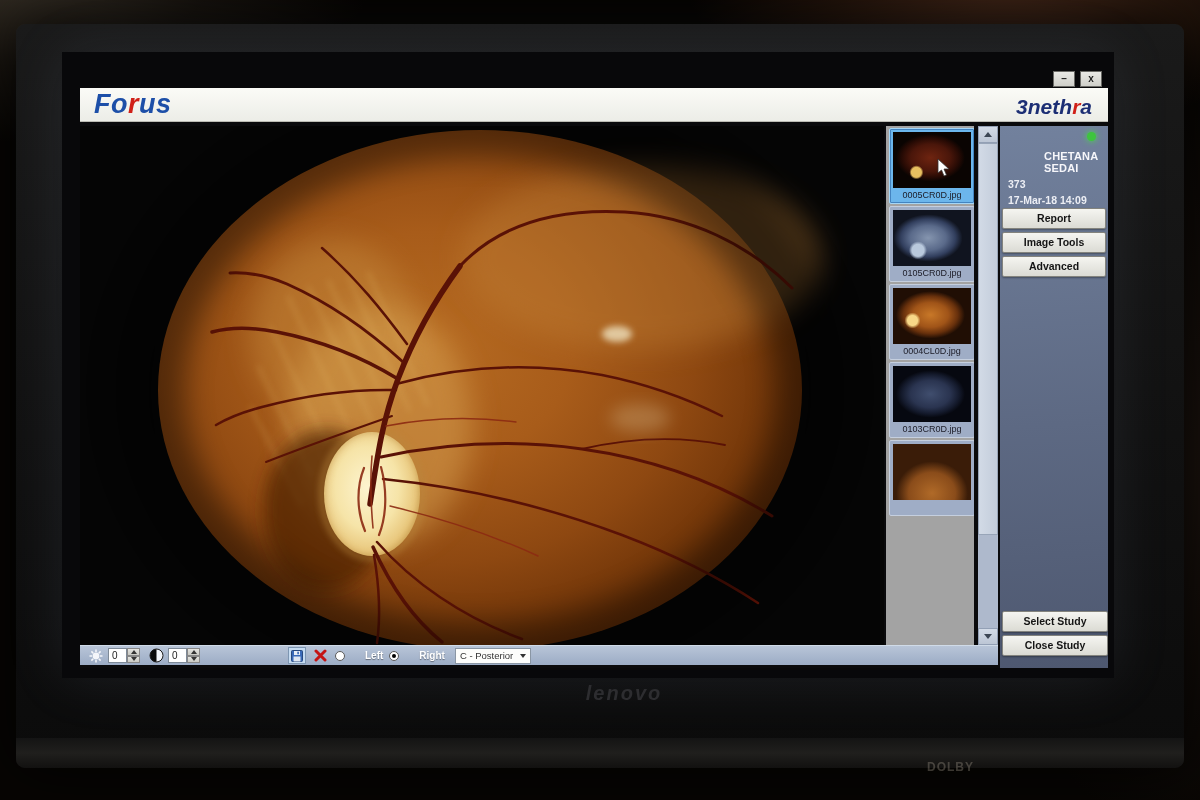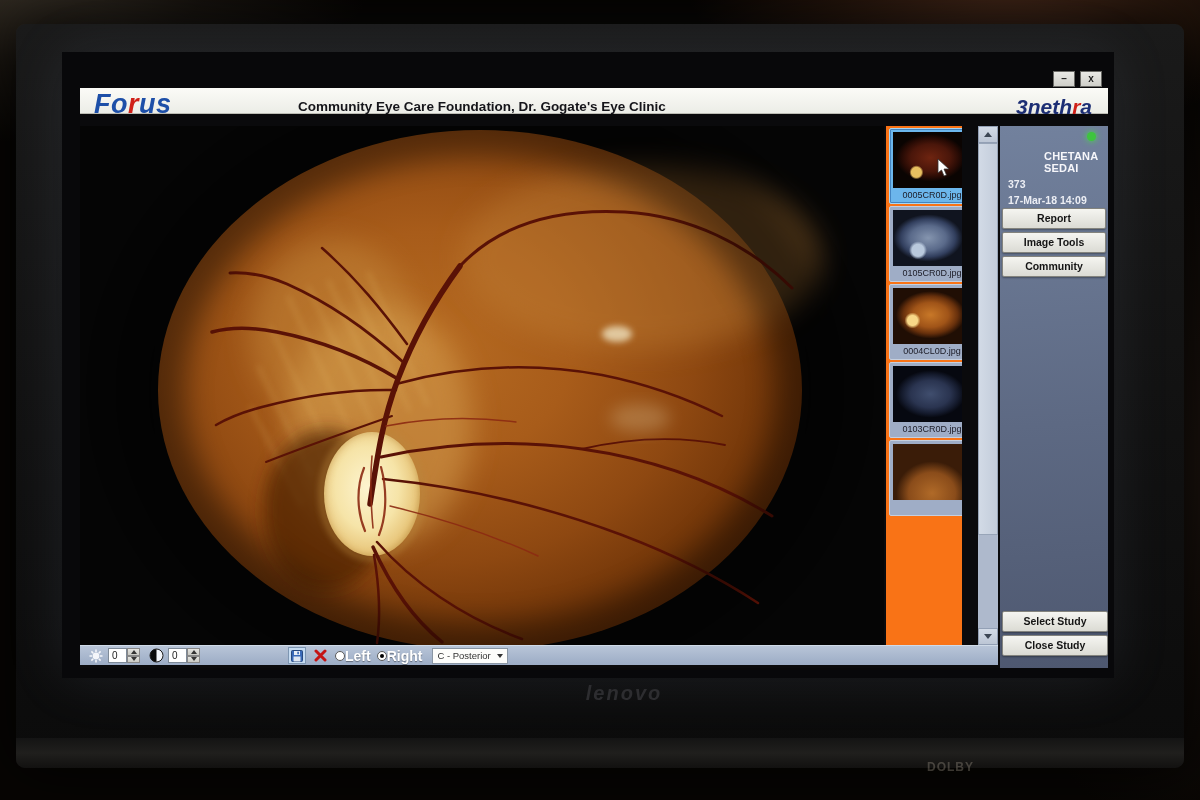--- a/index.html
+++ b/index.html
@@ -27,37 +27,37 @@
     color:#cabfae; opacity:.28; font-weight:bold; }
 
   
   .app { position:absolute; left:18px; top:36px; width:1028px; height:580px; background:#0a0a0c; }
 
   .win-btns { position:absolute; top:-17px; right:6px; display:flex; gap:5px; }
   .win-btn { width:22px; height:16px; background:linear-gradient(#e9e9e5,#cfcfc9);
     border:1px solid #6a6a66; font-size:10px; font-weight:bold; color:#222;
     display:flex; align-items:center; justify-content:center; line-height:1; }
 
-  .app-header { position:absolute; left:0; top:0; width:1028px; height:26px;
+  .app-header { position:absolute; left:0; top:0; width:1028px; height:34px;
     background:linear-gradient(#fbfbf7,#ecede7); border-bottom:1px solid #bcbcb4; }
   .brand-forus { position:absolute; left:14px; top:1px; font-size:27px; font-weight:bold;
     font-style:italic; color:#1d4fa8; letter-spacing:.5px; }
   .brand-forus .accent, .brand-3nethra .accent { color:#d02018; }
   .app-title { position:absolute; left:0; top:11px; width:804px; text-align:center;
     font-size:13.5px; font-weight:bold; color:#15151a; }
   .brand-3nethra { position:absolute; right:16px; top:7px; font-size:21px; font-weight:bold;
     font-style:italic; color:#1c2e74; }
 
   
   .viewer { position:absolute; left:0; top:38px; width:804px; height:519px; background:#050505; }
   .viewer svg { display:block; width:804px; height:519px; }
 
   
-  .thumbs { position:absolute; left:806px; top:38px; width:76px; height:519px;
-    background:#f97316; overflow:hidden; padding:2px; }
+  .thumbs { position:absolute; left:806px; top:38px; width:88px; height:519px;
+    background:#a3a3a3; overflow:hidden; padding:2px; }
   .thumb-cell { width:86px; height:76px; margin:0 0 2px 1px; padding:3px 3px 0 3px;
     background:#9fadc6; border:1px solid #c5cfdf; border-radius:2px; }
   .thumb-cell.selected { background:#6cb6ec; border:1px solid #a5d6f6;
     box-shadow:inset 0 0 0 1px rgba(20,70,140,.45); }
   .thumb-img { position:relative; width:78px; height:56px; background:#000; }
   .thumb-label { height:15px; text-align:center; font-size:9px; color:#1b1b26;
     line-height:15px; white-space:nowrap; overflow:hidden; }
   .t1 .thumb-img { background:radial-gradient(circle 6px at 30% 72%, #e8c060 0 5px, rgba(0,0,0,0) 7px),
     radial-gradient(ellipse 46% 44% at 48% 46%, #6e2410 0%, #4a160a 55%, #260a04 80%, #0a0402 96%), #000; }
   .t2 .thumb-img { background:radial-gradient(circle 8px at 32% 72%, #b9c9dd 0 6px, rgba(0,0,0,0) 9px),
@@ -112,21 +112,21 @@
     display:flex; align-items:center; justify-content:center; }
   .mini-up { width:0; height:0; border-left:3px solid transparent; border-right:3px solid transparent; border-bottom:4px solid #333; }
   .mini-down { width:0; height:0; border-left:3px solid transparent; border-right:3px solid transparent; border-top:4px solid #333; }
   .save-btn { margin-left:88px; width:18px; height:17px; background:#c6dcf2;
     border:1px solid #7d96b2; display:flex; align-items:center; justify-content:center; }
   .x-btn { margin-left:5px; width:18px; height:17px; display:flex; align-items:center; justify-content:center; }
   .radio { width:10px; height:10px; border-radius:50%; background:#fff; border:1px solid #5a5a5a;
     margin-left:6px; position:relative; }
   .radio.checked::after { content:""; position:absolute; left:2px; top:2px; width:4px; height:4px;
     border-radius:50%; background:#000; }
-  .tb-label { margin-left:0; font-size:14px; font-weight:bold; color:#fff;
+  .tb-label { margin-left:20px; font-size:10px; font-weight:bold; color:#fff;
     text-shadow:0 1px 1px rgba(0,0,0,.4); }
   .dropdown { margin-left:10px; width:76px; height:16px; background:#fdfdfb;
     border:1px solid #8a96a4; display:flex; align-items:center; justify-content:space-between;
     padding:0 4px; font-size:9.5px; color:#333; }
 </style>
 </head>
 <body>
 
 <div class="photo">
   <div class="laptop">
@@ -134,21 +134,20 @@
 
       <div class="app">
 
         <div class="win-btns">
           <div class="win-btn">–</div>
           <div class="win-btn">x</div>
         </div>
 
         <div class="app-header">
           <div class="brand-forus"><span>Fo</span><span class="accent">r</span><span>us</span></div>
-          <div class="app-title">Community Eye Care Foundation, Dr. Gogate's Eye Clinic</div>
           <div class="brand-3nethra"><span>3neth</span><span class="accent">r</span><span>a</span></div>
         </div>
 
         <div class="viewer">
           <svg viewBox="0 0 804 519">
             <defs>
               <radialGradient id="fundusBg" cx="42%" cy="42%" r="64%">
                 <stop offset="0%" stop-color="#b66b22"></stop>
                   <stop offset="35%" stop-color="#a85c1a"></stop>
                 <stop offset="65%" stop-color="#8e4811"></stop>
@@ -255,21 +254,21 @@
             </div>
         </div>
 
         <div class="rpanel">
           <div class="status-dot"></div>
           <div class="p-name">CHETANA SEDAI</div>
           <div class="p-id">373</div>
           <div class="p-date">17-Mar-18 14:09</div>
           <div class="btn btn-report">Report</div>
           <div class="btn btn-tools">Image Tools</div>
-          <div class="btn btn-adv">Community</div>
+          <div class="btn btn-adv">Advanced</div>
           <div class="btn btn-select">Select Study</div>
           <div class="btn btn-close">Close Study</div>
         </div>
 
         <div class="toolbar">
           <div class="tb-icon" style="margin-left:8px">
             <svg width="14" height="14" viewBox="0 0 14 14">
                 <g stroke="#f4f6fa" stroke-width="1.6">
                   <circle cx="7" cy="7" r="2.6" fill="#f4f6fa"></circle>
                   <path d="M7,0.5 V3 M7,11 V13.5 M0.5,7 H3 M11,7 H13.5 M2.4,2.4 L4.2,4.2 M9.8,9.8 L11.6,11.6 M11.6,2.4 L9.8,4.2 M4.2,9.8 L2.4,11.6"></path>

